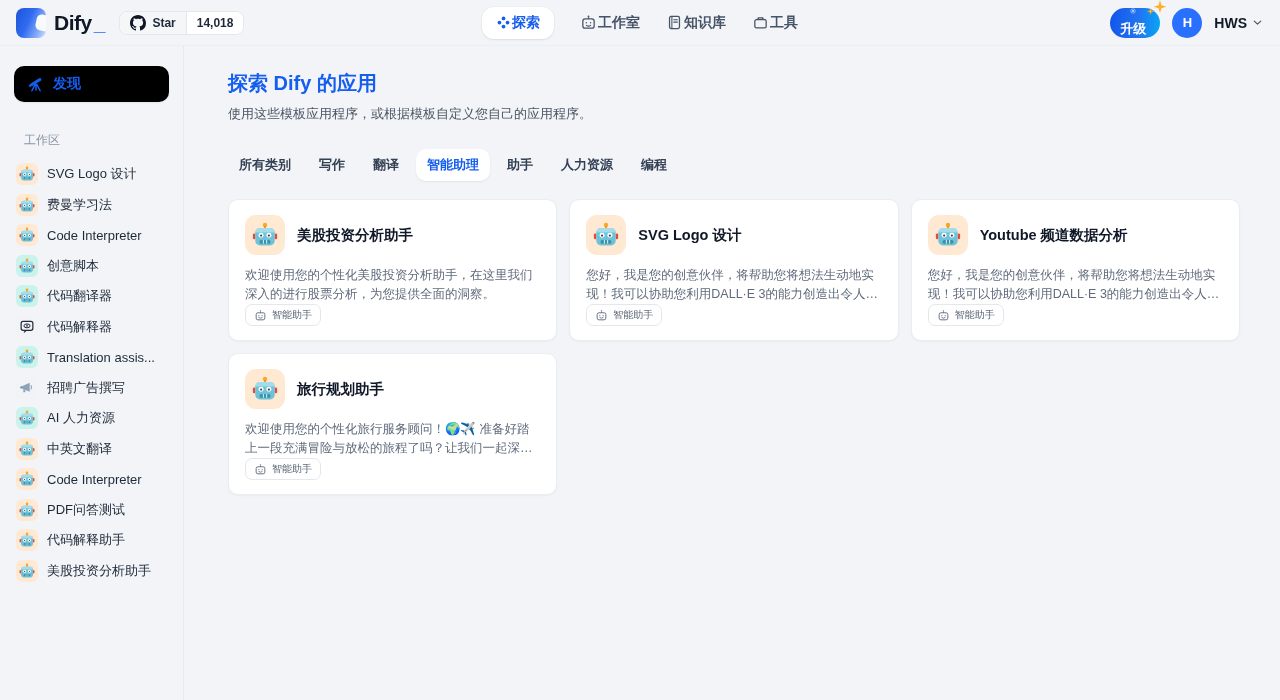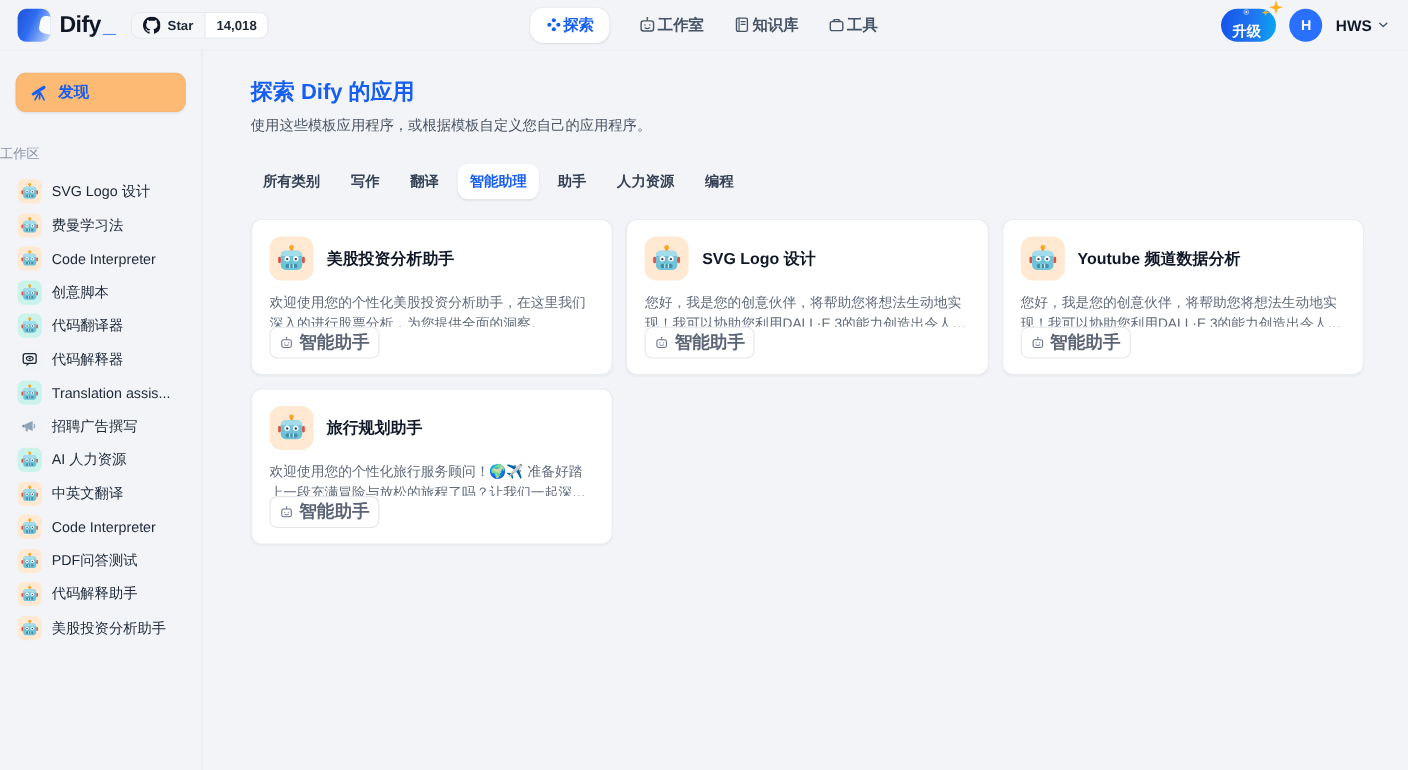--- a/index.html
+++ b/index.html
@@ -57,26 +57,26 @@
     width:30px; height:30px; border-radius:50%; background:#2970ff; color:#fff;
     display:flex; align-items:center; justify-content:center; font-size:13px; font-weight:700; cursor:pointer;
   }
   .account-name { display:flex; align-items:center; gap:4px; font-size:14px; font-weight:600; color:#101828; cursor:pointer; }
 
   
   .app-body { flex:1; display:flex; min-height:0; }
 
   .sidebar { width:184px; flex:0 0 184px; border-right:1px solid #e7eaee; padding-top:20px; }
   .discover-btn {
-    margin:0 14px; height:36px; background:#fdba74; border-radius:10px; display:flex;
+    margin:0 14px; height:36px; background:#000000; border-radius:10px; display:flex;
     align-items:center; gap:8px; padding:0 12px; cursor:pointer; color:#155eef;
     box-shadow:0 1px 2px rgba(16,24,40,.06); border:1px solid rgba(16,24,40,.03);
     font-size:14px; font-weight:700;
   }
-  .workspace-label { margin:30px 0 10px 0; font-size:12px; font-weight:500; color:#8a94a6; }
+  .workspace-label { margin:30px 0 10px 24px; font-size:12px; font-weight:500; color:#8a94a6; }
   .side-list { display:flex; flex-direction:column; }
   .side-item { display:flex; align-items:center; gap:9px; padding:4px 8px 4px 16px; height:30.5px; cursor:pointer; }
   .side-item .app-ico {
     width:22px; height:22px; border-radius:6px; display:flex; align-items:center; justify-content:center; flex:0 0 22px;
   }
   .bg-peach { background:#ffe9d2; }
   .bg-mint  { background:#c9f3eb; }
   .bg-light { background:#f1f3f6; }
   .side-item .lbl {
     font-size:13px; font-weight:500; color:#1d2939; white-space:nowrap; overflow:hidden; text-overflow:ellipsis;
@@ -99,21 +99,21 @@
   }
   .card-head { display:flex; align-items:center; gap:12px; }
   .card-ico { width:40px; height:40px; border-radius:11px; display:flex; align-items:center; justify-content:center; flex:0 0 40px; }
   .card-title { font-size:14.5px; font-weight:700; color:#101828; }
   .card-desc {
     margin-top:11px; font-size:12.5px; line-height:1.5; color:#606a7b;
     display:-webkit-box; -webkit-line-clamp:2; -webkit-box-orient:vertical; overflow:hidden;
   }
   .card-badge {
     margin-top:auto; align-self:flex-start; display:inline-flex; align-items:center; gap:5px;
-    border:1px solid #e4e7ec; border-radius:7px; padding:3px 8px; font-size:16px; color:#5b6575;font-weight:bold;
+    border:1px solid #e4e7ec; border-radius:7px; padding:3px 8px; font-size:10px; color:#5b6575;
   }
 </style>
 </head>
 <body>
 
 <svg width="0" height="0" style="position:absolute" aria-hidden="true">
   <defs>
     <symbol id="i-robot" viewBox="0 0 24 24">
       <circle cx="12" cy="2.7" r="2" fill="#f9a825"></circle>
       <rect x="11.2" y="3.8" width="1.6" height="2" fill="#ef8f0e"></rect>

